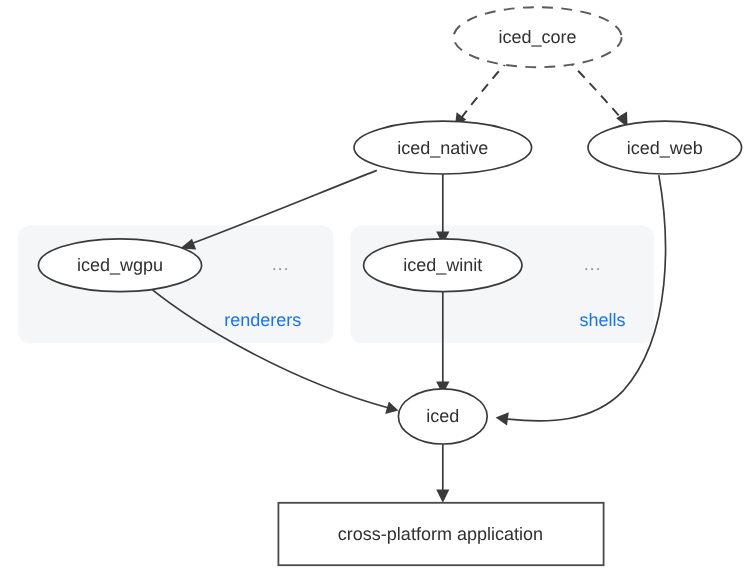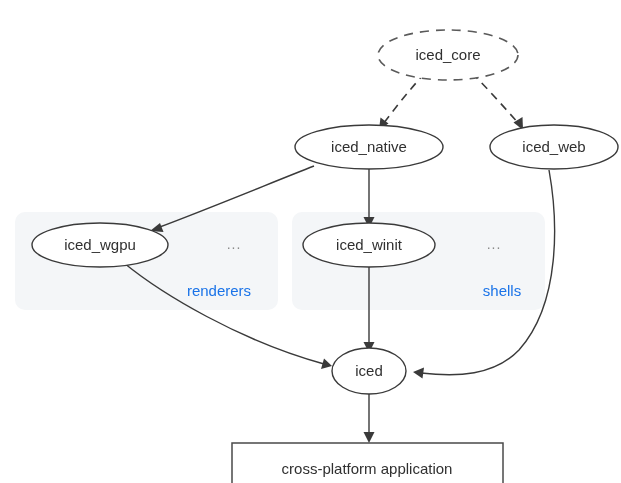--- a/index.html
+++ b/index.html
@@ -11,21 +11,20 @@
     width: 621px;
     height: 483px;
     font-family: "Liberation Sans", sans-serif;
     overflow: hidden;
   }
   #diagram-root {
     position: relative;
     width: 621px;
     height: 442px;
     background: #ffffff;
-    margin-top: 24px;
   }
   #diagram-svg {
     position: absolute;
     top: 0;
     left: 0;
     width: 621px;
     height: 483px;
     display: block;
   }
   .node-label {

